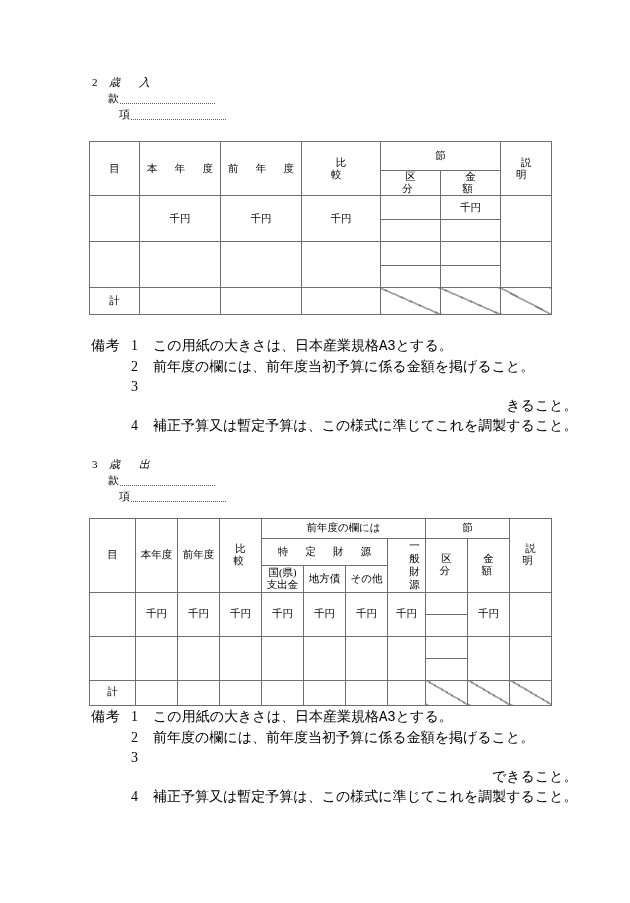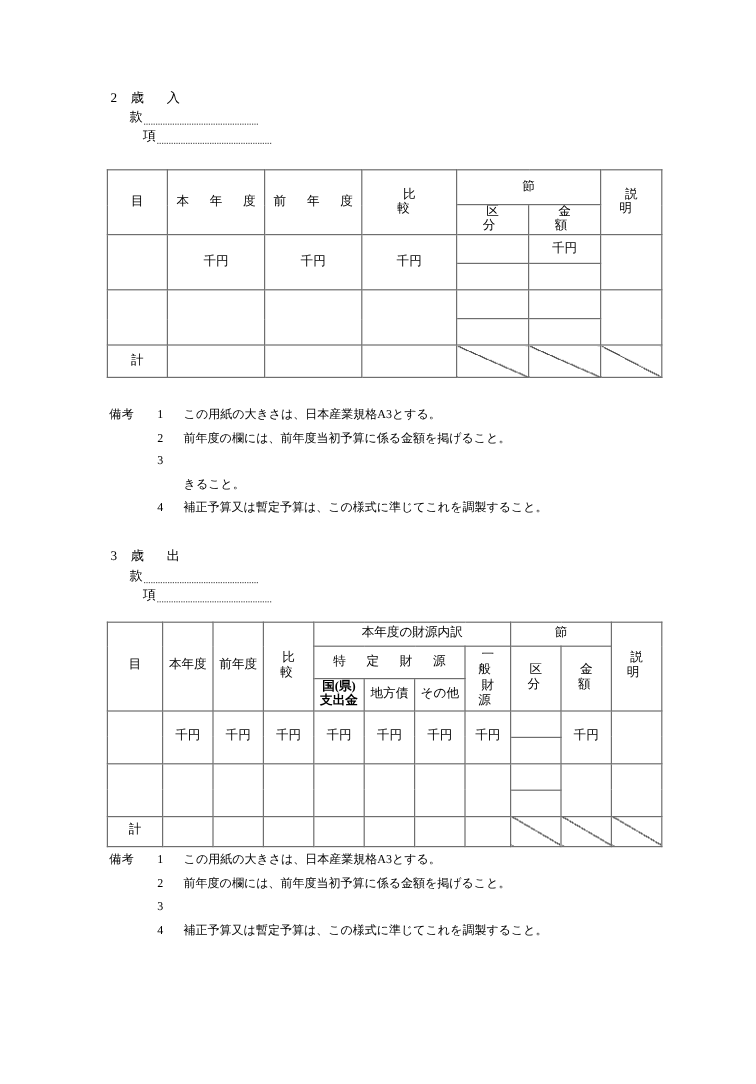--- a/index.html
+++ b/index.html
@@ -31,21 +31,21 @@
     width: 630px;
   }
   .sec-title {
     margin-left: 92px;
     font-size: 11px;
     letter-spacing: 0;
     white-space: nowrap;
     line-height: 16px;
   }
   .sec-title .num { display: inline-block; width: 17px; }
-  .sec-title .word { letter-spacing: 4px; }
+  .sec-title .word { letter-spacing: 4px; font-style: italic; }
 
   
   .leader-row {
     font-size: 11px;
     line-height: 16px;
     white-space: nowrap;
     display: flex;
     align-items: flex-end;
   }
   .leader-row.kan  { margin-left: 108px; }
@@ -85,60 +85,60 @@
     padding-right: 7px;
     vertical-align: top;
     padding-top: 2px;
     font-size: 10.5px;
   }
   .blank { }
   .total-label { font-size: 10.5px; }
 
   
   .stack2 { line-height: 1.25; }
-  .stack2 div { letter-spacing: 0.5em; text-indent: 0.5em; }
+  .stack2 div { letter-spacing: 0.5em; text-indent: 0.5em; text-align: right; }
 
   .twoline-left {
     text-align: left;
     padding-left: 2px;
     line-height: 1.1;
     font-size: 9.5px;
   }
-  .twoline-left div { white-space: nowrap; font-weight: bold; }
+  .twoline-left div { white-space: nowrap; }
 
   
   .diag {
     position: relative;
     background-image: linear-gradient(to top right,
         transparent 0%, transparent calc(50% - 0.5px),
         #4a4a4a calc(50% - 0.5px), #4a4a4a calc(50% + 0.5px),
         transparent calc(50% + 0.5px), transparent 100%);
   }
 
   
   .remarks {
     position: absolute;
-    font-size: 10px;
+    font-size: 14px;
     line-height: 19.5px;
     white-space: nowrap;
   }
   .rm-line { display: flex; align-items: baseline; }
   .rm-head {
     flex: 0 0 auto;
     width: 40px;
     letter-spacing: 0.05em;
   }
   .rm-num {
     flex: 0 0 auto;
     width: 22px;
     text-align: left;
     font-family: "Liberation Serif", serif;
   }
-  .rm-txt { flex: 0 0 auto; }
-  .rm-cont { padding-left: 62px; }
+  .rm-txt { flex: 0 0 auto; font-family: Liberation Mono, monospace; }
+  .rm-cont { padding-left: 62px; justify-content: flex-end; }
 </style>
 </head>
 <body>
 
 <div class="page">
 
   <div class="section" style="top:74px;">
     <div class="sec-title">
       <span class="num">2</span><span class="word">歳　入</span>
     </div>
@@ -270,21 +270,21 @@
       <col style="width:42px">
         <col style="width:42px">
         <col style="width:42px">
     </colgroup>
     <thead>
       <tr style="height:20px;">
         <td rowspan="3">目</td>
         <td rowspan="3">本年度</td>
         <td rowspan="3">前年度</td>
         <td rowspan="3" class="spread">比　較</td>
-        <td colspan="4">本年度の財源内訳</td>
+        <td colspan="4">前年度の欄には</td>
         <td colspan="2">節</td>
         <td rowspan="3" class="spread-mid">説　明</td>
       </tr>
       <tr style="height:24px;">
         <td colspan="3" class="spread">特　定　財　源</td>
         <td rowspan="2" class="stack2">
           <div>一　般</div>
           <div>財　源</div>
         </td>
         <td rowspan="2" class="spread">区　分</td>
@@ -359,20 +359,23 @@
     </div>
     <div class="rm-line">
       <span class="rm-head"></span>
       <span class="rm-num">2</span>
       <span class="rm-txt">前年度の欄には、前年度当初予算に係る金額を掲げること。</span>
     </div>
     <div class="rm-line">
       <span class="rm-head"></span>
       <span class="rm-num">3</span>
     </div>
+    <div class="rm-line rm-cont">
+      <span class="rm-txt">できること。</span>
+    </div>
     <div class="rm-line">
       <span class="rm-head"></span>
       <span class="rm-num">4</span>
       <span class="rm-txt">補正予算又は暫定予算は、この様式に準じてこれを調製すること。</span>
     </div>
   </div>
 
 </div>
 
 </body></html>

